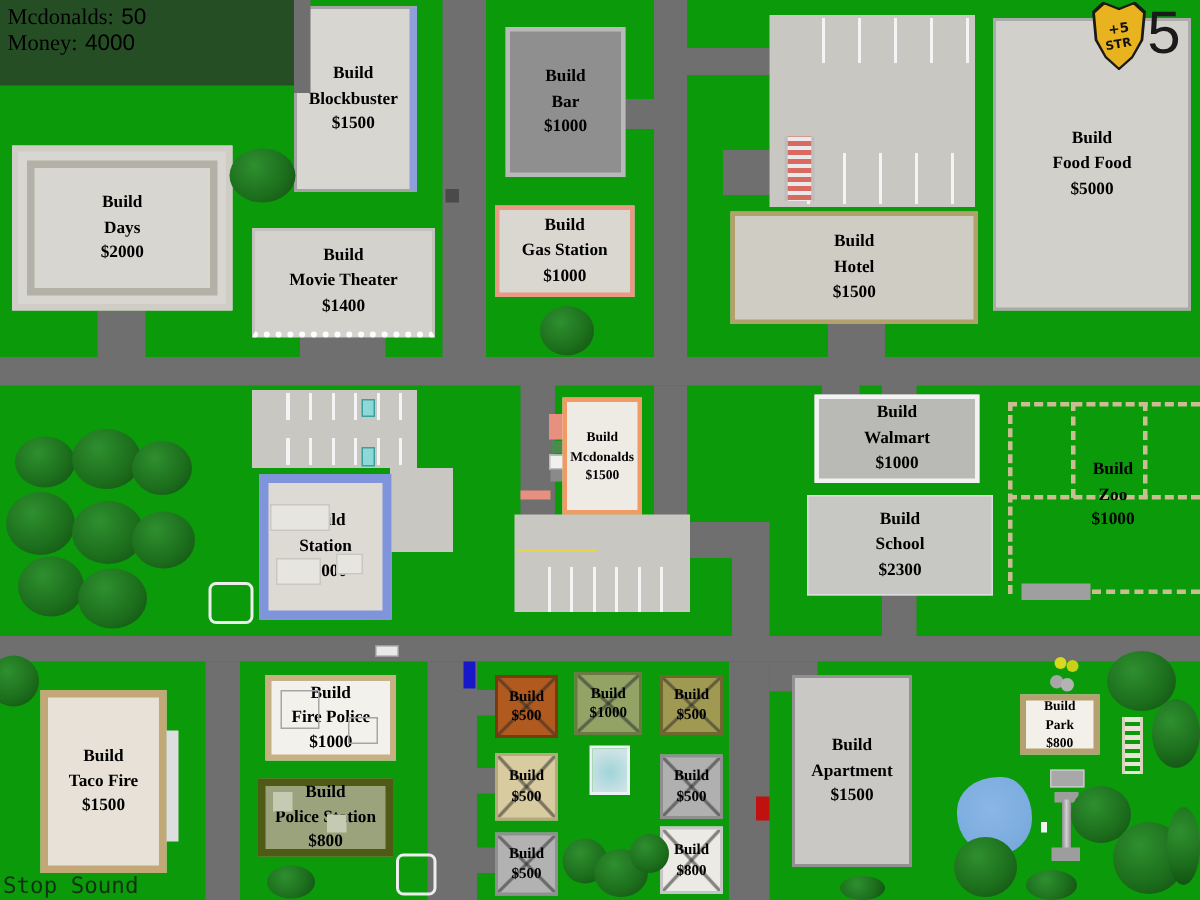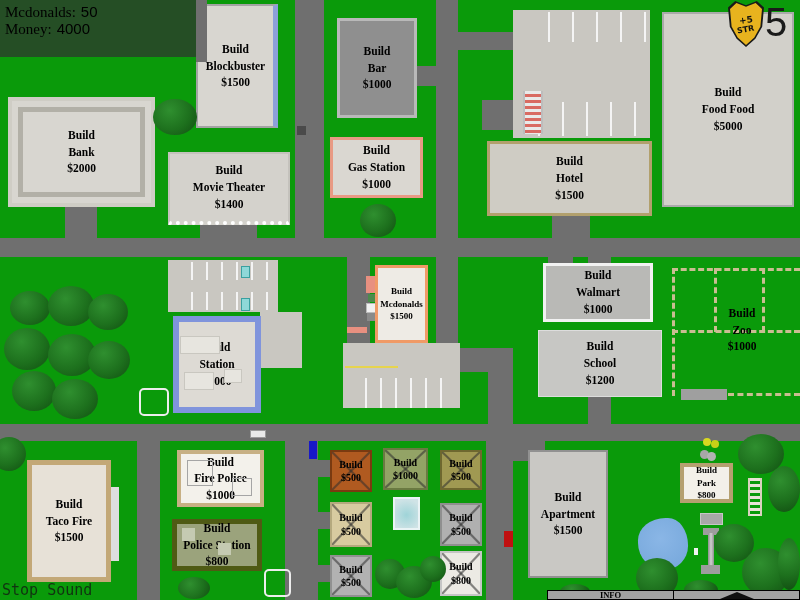--- a/index.html
+++ b/index.html
@@ -94,21 +94,21 @@
 
   <div class="a site" style="left:662px;top:12px;width:132px;height:195px;background:#d2d0ca;border:2px solid #aaa;">
     <span>Build</span>
     <span>Food Food</span>
     <span>$5000</span>
   </div>
 
   <div class="a site" style="left:8px;top:97px;width:147px;height:110px;background:#d8d6d0;border:4px solid #cfcdc5;
               box-shadow:inset 0 0 0 6px #d8d6d0, inset 0 0 0 11px #b2b0a7;">
     <span>Build</span>
-    <span>Bank</span>
+    <span>Days</span>
     <span>$2000</span>
   </div>
 
   <div class="a site" style="left:330px;top:137px;width:93px;height:61px;background:#dad7d1;border:3px solid #e89a84;">
     <span>Build</span>
     <span>Gas Station</span>
     <span>$1000</span>
   </div>
 
   <div class="a site" style="left:487px;top:141px;width:165px;height:75px;background:#cfccc4;border:3px solid #b2a06d;">
@@ -137,21 +137,21 @@
 
   <div class="a site" style="left:543px;top:263px;width:110px;height:59px;background:#b9b9b6;border:3px solid #f2f2f2;">
     <span>Build</span>
     <span>Walmart</span>
     <span>$1000</span>
   </div>
 
   <div class="a site" style="left:538px;top:330px;width:124px;height:67px;background:#c7c7c4;border:1px solid #ddd;">
     <span>Build</span>
     <span>School</span>
-    <span>$1200</span>
+    <span>$2300</span>
   </div>
 
   <div class="a dash" style="left:672px;top:268px;width:128px;height:128px;border-left:3px dashed;border-top:3px dashed;border-color:#cabd92;"></div>
   <div class="a dash" style="left:714px;top:268px;width:0;height:64px;border-left:3px dashed #cabd92;"></div>
   <div class="a dash" style="left:762px;top:268px;width:0;height:64px;border-left:3px dashed #cabd92;"></div>
   <div class="a dash" style="left:672px;top:330px;width:128px;height:0;border-top:3px dashed #cabd92;"></div>
   <div class="a dash" style="left:728px;top:393px;width:72px;height:0;border-top:3px dashed #cabd92;"></div>
   <div class="a" style="left:681px;top:389px;width:46px;height:11px;background:#9f9f9f;"></div>
   <div class="a site" style="left:700px;top:303px;width:84px;height:54px;background:transparent;">
     <span>Build</span>
@@ -293,21 +293,14 @@
          display:flex;flex-direction:column;align-items:center;justify-content:center;
          font-family:'DejaVu Sans',sans-serif;font-weight:bold;font-size:9px;color:#111;">
       <span style="transform:rotate(-8deg);">+5</span>
       <span style="transform:rotate(-10deg);font-size:8px;">STR</span>
     </div>
   </div>
   <div class="a" style="left:758px;top:0px;width:36px;height:50px;font-family:'Liberation Sans',sans-serif;font-size:40px;color:#1a1a1a;text-align:center;">5</div>
 
   <div class="a" id="stopsound" style="left:2px;top:581px;font-family:'DejaVu Sans Mono',monospace;font-size:15px;color:#113311;">Stop Sound</div>
 
-  <div id="infobar" class="a" style="left:547px;top:590px;width:253px;height:10px;">
-    <div class="cell">INFO</div>
-    <div class="div"></div>
-    <div class="cell">
-      <div class="tri-up"></div>
-    </div>
-  </div>
 
 </div>
 
 </body></html>

